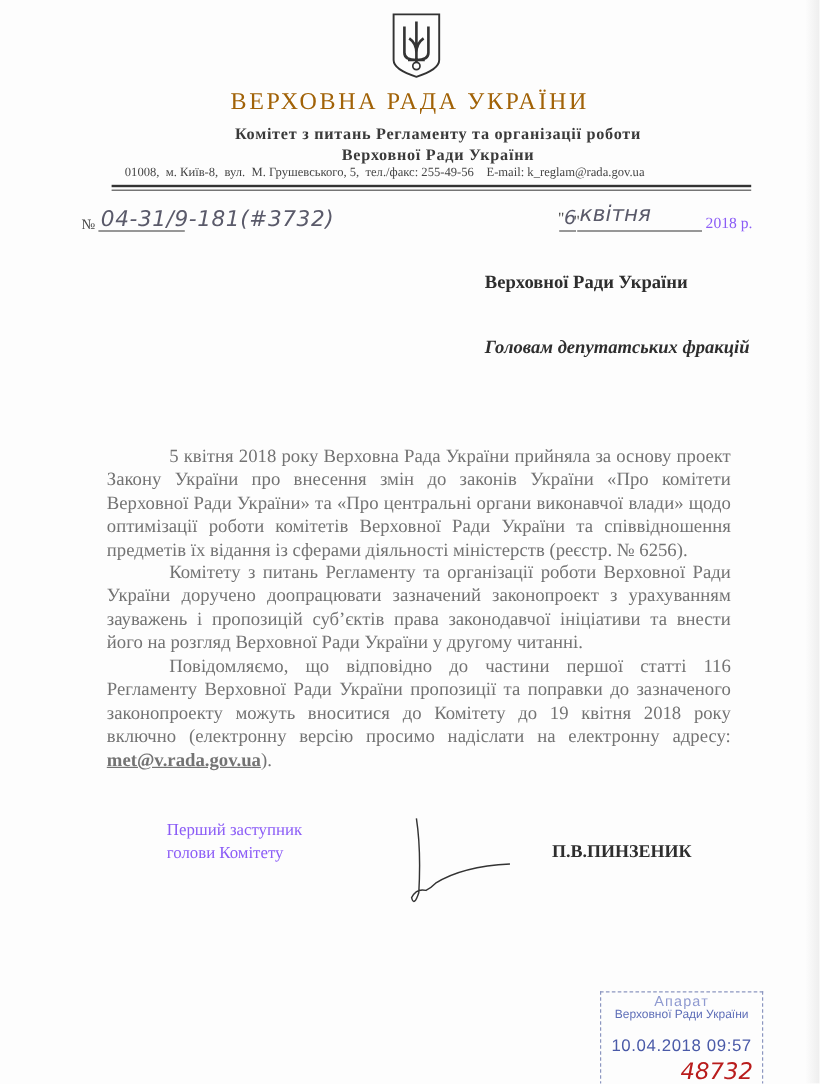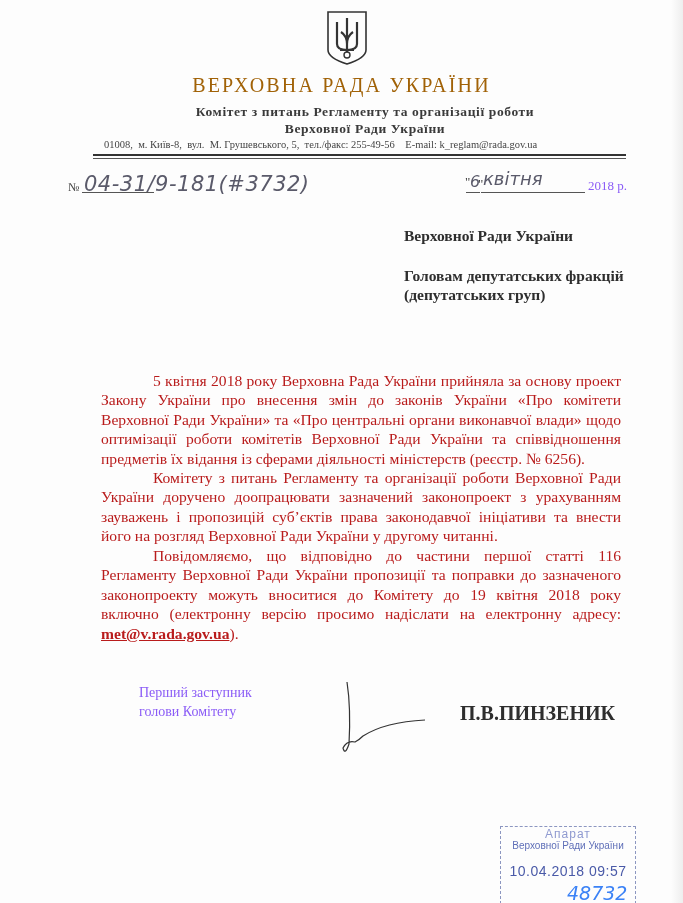--- a/index.html
+++ b/index.html
@@ -10,42 +10,42 @@
           background:linear-gradient(to right,#fdfdfd,#eeeeee); }
   .emblem { left:325px; top:10px; width:44px; height:56px; }
   .title { left:0; width:683px; top:74px; text-align:center; font-size:20px; letter-spacing:2.2px; color:#a16207; }
   .sub1 { left:0; width:730px; top:104px; text-align:center; font-size:13.5px; font-weight:bold; letter-spacing:0.6px; color:#3a3a3a; }
   .sub2 { left:0; width:730px; top:121px; text-align:center; font-size:13.5px; font-weight:bold; letter-spacing:0.6px; color:#3a3a3a; }
   .addr { left:104px; top:139px; font-size:10.5px; color:#444; white-space:pre; }
   .rule1 { left:93px; top:154px; width:533px; height:2px; background:#333; }
   .rule2 { left:93px; top:158px; width:533px; height:1px; background:#555; }
   .num-label { left:68px; top:180px; font-size:12px; color:#444; }
   .hand { font-family:"DejaVu Sans", sans-serif; font-style:italic; color:#5a5a6a; }
-  .num-val { left:84px; top:172px; font-size:21px; letter-spacing:0.5px; }
+  .num-val { left:84px; top:172px; font-size:18px; letter-spacing:0.5px; }
   .num-under { left:82px; top:192px; width:72px; height:1px; background:#555; }
   .date-q1 { left:465px; top:174px; font-size:13px; color:#444; }
   .date-day { left:470px; top:172px; font-size:16px; }
   .date-q2 { left:478px; top:176px; font-size:13px; color:#444; }
   .date-month { left:483px; top:168px; font-size:18px; }
   .date-under1 { left:466px; top:192px; width:14px; height:1px; background:#555; }
   .date-under2 { left:481px; top:192px; width:104px; height:1px; background:#555; }
   .date-year { left:588px; top:178px; font-size:13px; color:#8b5cf6; }
   .addressee { left:404px; font-size:15.5px; font-weight:bold; color:#2e2e2e; line-height:19px; }
-  .para { position:absolute; left:101px; width:520px; font-size:15.6px; line-height:19.4px; text-align:justify; color:#b91c1c; }
+  .para { position:absolute; left:89px; width:520px; font-size:15.6px; line-height:19.4px; text-align:justify; color:#737373; }
   .para .indent { display:inline-block; width:52px; }
   .link { text-decoration:underline;font-weight:bold; }
   .sig-role { left:139px; top:684px; font-size:14px; line-height:18.5px; color:#8b5cf6; }
-  .sig-name { left:460px; top:702px; font-size:20px; font-weight:bold; color:#2e2e2e; }
+  .sig-name { left:460px; top:702px; font-size:15px; font-weight:bold; color:#2e2e2e; }
   .signature { left:325px; top:678px; width:110px; height:80px; }
   .stamp { left:500px; top:826px; width:134px; height:77px; border:1px dashed #8c96c0; border-bottom:none;
            color:#4a5aa8; text-align:center; }
   .stamp-t1 { position:absolute; left:0; width:100%; top:0; font-family:"Liberation Sans", sans-serif; font-size:12px; letter-spacing:1px; color:#8f9ad0; }
   .stamp-t2 { position:absolute; left:0; width:100%; top:13px; font-family:"Liberation Sans", sans-serif; font-size:10px; color:#5f6fb8; }
   .stamp-dt { position:absolute; left:0; width:100%; top:36px; font-family:"Liberation Sans", sans-serif; font-size:14px; color:#4a5aa8; letter-spacing:0.5px; }
-  .stamp-hand { position:absolute; left:66px; top:55px; font-family:"DejaVu Sans", sans-serif; font-style:italic; font-size:19px; color:#3b82f6; }
+  .stamp-hand { position:absolute; left:66px; top:55px; font-family:"DejaVu Sans", sans-serif; font-style:italic; font-size:19px; color:#b91c1c; }
 </style>
 </head>
 <body>
 
 <div class="edge"></div>
 
 <svg class="abs emblem" viewBox="0 0 44 56">
   <path d="M3 2 H41 V40 Q41 48 22 54 Q3 48 3 40 Z" fill="none" stroke="#333" stroke-width="1.6"></path>
   <path d="M22 8 V42 M12 12 V34 Q12 40 22 40 Q32 40 32 34 V12 M16 22 Q22 26 22 34 M28 22 Q22 26 22 34 M15 40 H29" fill="none" stroke="#333" stroke-width="2.2"></path>
   <circle cx="22" cy="45" r="3" fill="none" stroke="#333" stroke-width="1.4"></circle>
@@ -66,23 +66,22 @@
 <div class="abs hand date-day">6</div>
 <div class="abs date-q2">"</div>
 <div class="abs hand date-month">квітня</div>
 <div class="abs date-under1"></div>
 <div class="abs date-under2"></div>
 <div class="abs date-year">2018 р.</div>
 
 <div class="abs addressee" style="top:226px;">
   <div>Верховної Ради України</div>
 </div>
-<div class="abs addressee" style="top:266px;">
+<div class="abs addressee" style="top:280px;font-style:italic;">
   <div>Головам депутатських фракцій</div>
-  <div>(депутатських груп)</div>
 </div>
 
 <div class="para" style="top:371px;"><span class="indent"></span><span>5 квітня 2018 року Верховна Рада України прийняла за основу проект Закону України про внесення змін до законів України «Про комітети Верховної Ради України» та «Про центральні органи виконавчої влади» щодо оптимізації роботи комітетів Верховної Ради України та співвідношення предметів їх відання із сферами діяльності міністерств (реєстр. № 6256).</span></div>
 <div class="para" style="top:468px;"><span class="indent"></span><span>Комітету з питань Регламенту та організації роботи Верховної Ради України доручено доопрацювати зазначений законопроект з урахуванням зауважень і пропозицій суб’єктів права законодавчої ініціативи та внести його на розгляд Верховної Ради України у другому читанні.</span></div>
 <div class="para" style="top:546px;"><span class="indent"></span><span>Повідомляємо, що відповідно до частини першої статті 116 Регламенту Верховної Ради України пропозиції та поправки до зазначеного законопроекту можуть вноситися до Комітету до 19 квітня 2018 року включно (електронну версію просимо надіслати на електронну адресу: </span><span class="link">met@v.rada.gov.ua</span><span>).</span></div>
 
 <div class="abs sig-role">
   <div>Перший заступник</div>
   <div>голови Комітету</div>
 </div>

